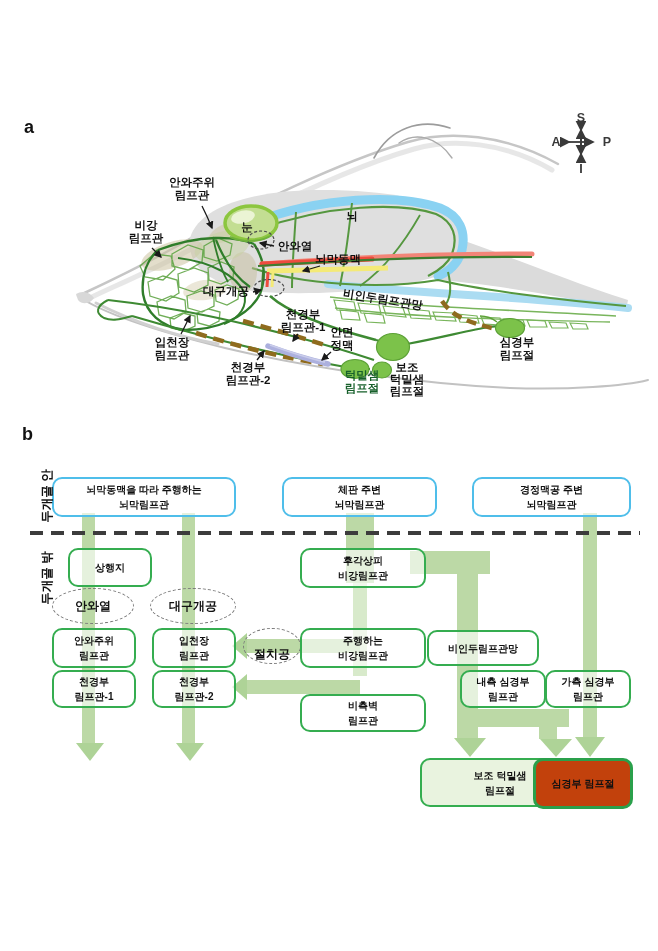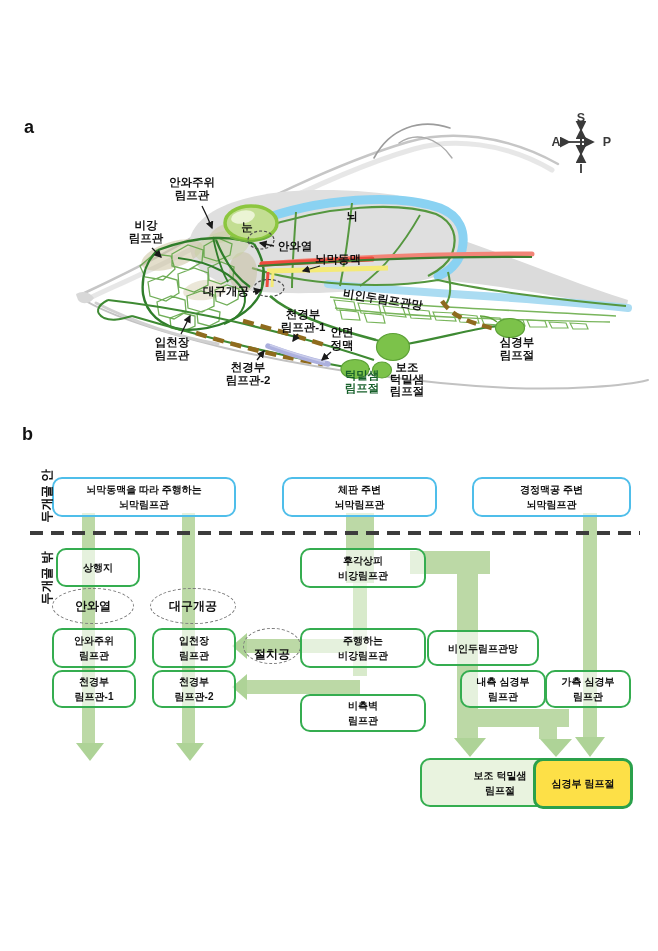--- a/index.html
+++ b/index.html
@@ -20,21 +20,21 @@
             border-top:18px solid #aed397;}
   .arr-left{position:absolute;width:0;height:0;z-index:1;
             border-top:13px solid transparent;border-bottom:13px solid transparent;
             border-right:15px solid #aed397;}
   .fbox{position:absolute;display:flex;flex-direction:column;justify-content:center;
         align-items:center;border-radius:10px;background:rgba(255,255,255,.62);
         z-index:3;text-align:center;line-height:15px;font-size:10px;font-weight:600;}
   .fbox.blue{border:2.5px solid #4fbeea;}
   .fbox.green{border:2.5px solid #35ad50;}
   .fbox.fill-light{background:#e9f3df;border:2.5px solid #35ad50;}
-  .fbox.fill-med{background:#fde047;border:3px solid #2aa04b;font-weight:bold;}
+  .fbox.fill-med{background:#c2410c;border:3px solid #2aa04b;font-weight:bold;}
   .oval{position:absolute;display:flex;justify-content:center;align-items:center;
         border:1.6px dashed #7a7a7a;border-radius:50%;z-index:3;background:transparent;
         font-size:12px;font-weight:600;}
 </style>
 </head>
 <body>
 
 <div class="page">
 
   <svg width="658" height="440" viewBox="0 0 658 440" style="position:absolute;left:0;top:0;">
@@ -237,21 +237,21 @@
   </div>
   <div class="fbox blue" style="left:282px;top:477px;width:151px;height:36px;">
     <div>체판 주변</div>
     <div>뇌막림프관</div>
   </div>
   <div class="fbox blue" style="left:472px;top:477px;width:155px;height:36px;">
     <div>경정맥공 주변</div>
     <div>뇌막림프관</div>
   </div>
 
-  <div class="fbox green" style="left:56px;top:548px;width:80px;height:35px;">
+  <div class="fbox green" style="left:68px;top:548px;width:80px;height:35px;">
     <div>상행지</div>
   </div>
   <div class="fbox green" style="left:300px;top:548px;width:122px;height:36px;">
     <div>후각상피</div>
     <div>비강림프관</div>
   </div>
 
   <div class="oval" style="left:52px;top:588px;width:80px;height:34px;">
     <div>안와열</div>
   </div>

